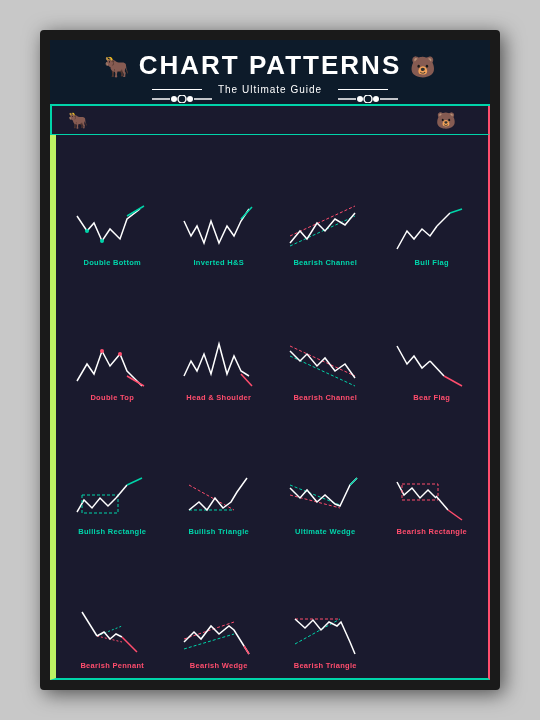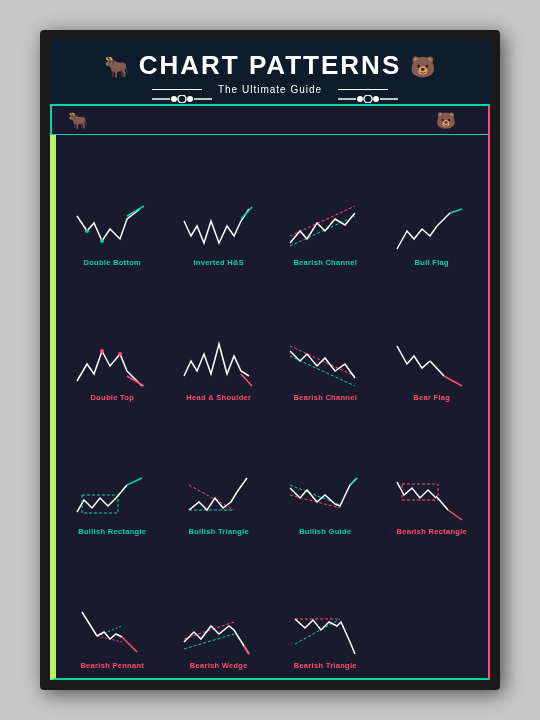--- a/index.html
+++ b/index.html
@@ -242,21 +242,21 @@
       <span class="pattern-label bullish">Bullish Triangle</span>
     </div>
 
     <div class="pattern-cell">
       <svg class="pattern-svg" viewBox="0 0 80 55">
         <line x1="5" y1="15" x2="55" y2="35" stroke="#00d4aa" stroke-width="1" stroke-dasharray="3,2"></line>
         <line x1="5" y1="25" x2="55" y2="38" stroke="#ff4d6d" stroke-width="1" stroke-dasharray="3,2"></line>
         <polyline points="5,18 15,28 22,20 32,32 40,25 50,34 55,36 65,15 72,8" fill="none" stroke="white" stroke-width="1.5"></polyline>
         <line x1="65" y1="15" x2="72" y2="8" stroke="#00d4aa" stroke-width="1.5"></line>
       </svg>
-      <span class="pattern-label bullish">Bullish Guide</span>
+      <span class="pattern-label bullish">Ultimate Wedge</span>
     </div>
 
     <div class="pattern-cell">
       <svg class="pattern-svg" viewBox="0 0 80 55">
         <polyline points="5,12 12,25 20,18 28,28 36,20 44,28" fill="none" stroke="white" stroke-width="1.5"></polyline>
         <rect x="10" y="14" width="36" height="16" fill="none" stroke="#ff4d6d" stroke-width="1" stroke-dasharray="3,2"></rect>
         <line x1="44" y1="26" x2="56" y2="40" stroke="white" stroke-width="1.5"></line>
         <line x1="56" y1="40" x2="70" y2="50" stroke="#ff4d6d" stroke-width="1.5"></line>
       </svg>
       <span class="pattern-label bearish">Bearish Rectangle</span>

